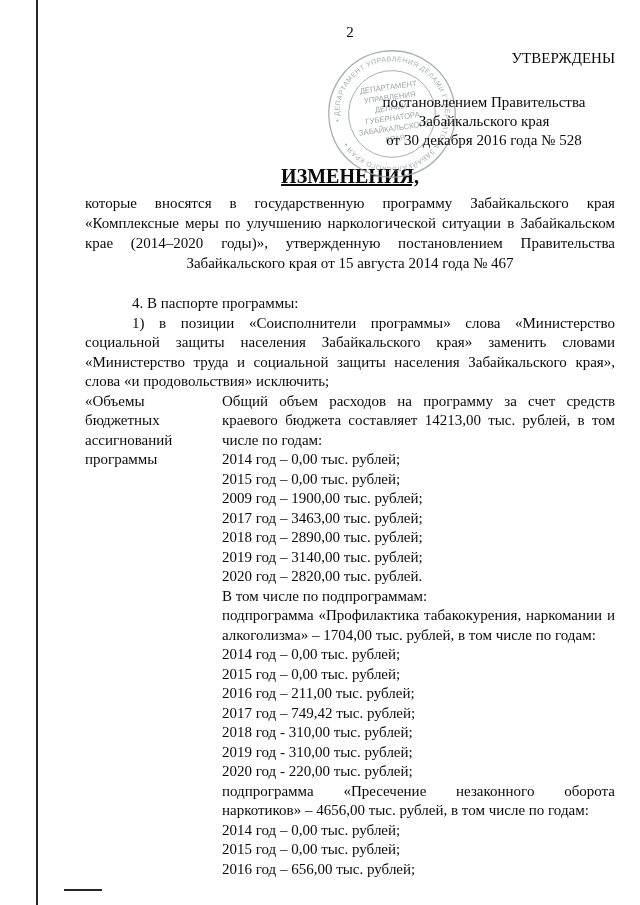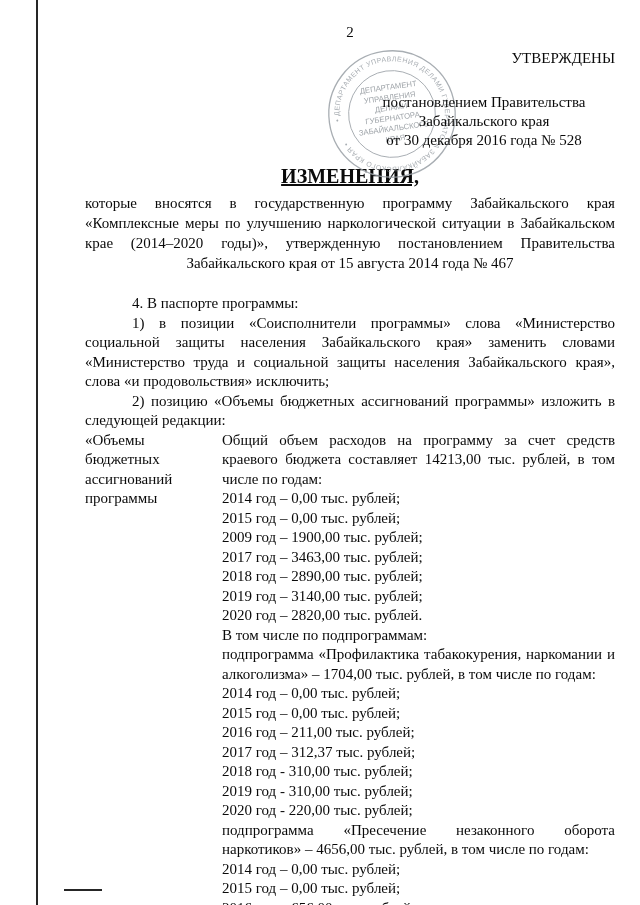--- a/index.html
+++ b/index.html
@@ -96,21 +96,20 @@
     <h1 class="title">ИЗМЕНЕНИЯ,</h1>
 
     <p class="subtitle">которые вносятся в государственную программу Забайкальского края «Комплексные меры по улучшению наркологической ситуации в Забайкальском крае (2014–2020 годы)», утвержденную постановлением Правительства Забайкальского края от 15 августа 2014 года № 467</p>
 
     <div class="body-text">
 
         <p class="para">4. В паспорте программы:</p>
 
         <p class="para">1) в позиции «Соисполнители программы» слова «Министерство социальной защиты населения Забайкальского края» заменить словами «Министерство труда и социальной защиты населения Забайкальского края», слова «и продовольствия» исключить;</p>
 
-        <p class="para">2) позицию «Объемы бюджетных ассигнований программы» изложить в следующей редакции:</p>
       </div>
 
     <div class="passport">
       <div class="label-col">
         <div class="label-text">«Объемы бюджетных ассигнований программы</div>
       </div>
       <div class="value-col">
 
           <p class="value-line">Общий объем расходов на программу за счет средств краевого бюджета составляет 14213,00 тыс. рублей, в том числе по годам:</p>
 
@@ -131,21 +130,21 @@
           <p class="value-line">В том числе по подпрограммам:</p>
 
           <p class="value-line">подпрограмма «Профилактика табакокурения, наркомании и алкоголизма» – 1704,00 тыс. рублей, в том числе по годам:</p>
 
           <p class="value-line">2014 год – 0,00 тыс. рублей;</p>
 
           <p class="value-line">2015 год – 0,00 тыс. рублей;</p>
 
           <p class="value-line">2016 год – 211,00 тыс. рублей;</p>
 
-          <p class="value-line">2017 год – 312,37 тыс. рублей;</p>
+          <p class="value-line">2017 год – 749,42 тыс. рублей;</p>
 
           <p class="value-line">2018 год - 310,00 тыс. рублей;</p>
 
           <p class="value-line">2019 год - 310,00 тыс. рублей;</p>
 
           <p class="value-line">2020 год - 220,00 тыс. рублей;</p>
 
           <p class="value-line">подпрограмма «Пресечение незаконного оборота наркотиков» – 4656,00 тыс. рублей, в том числе по годам:</p>
 
           <p class="value-line">2014 год – 0,00 тыс. рублей;</p>

